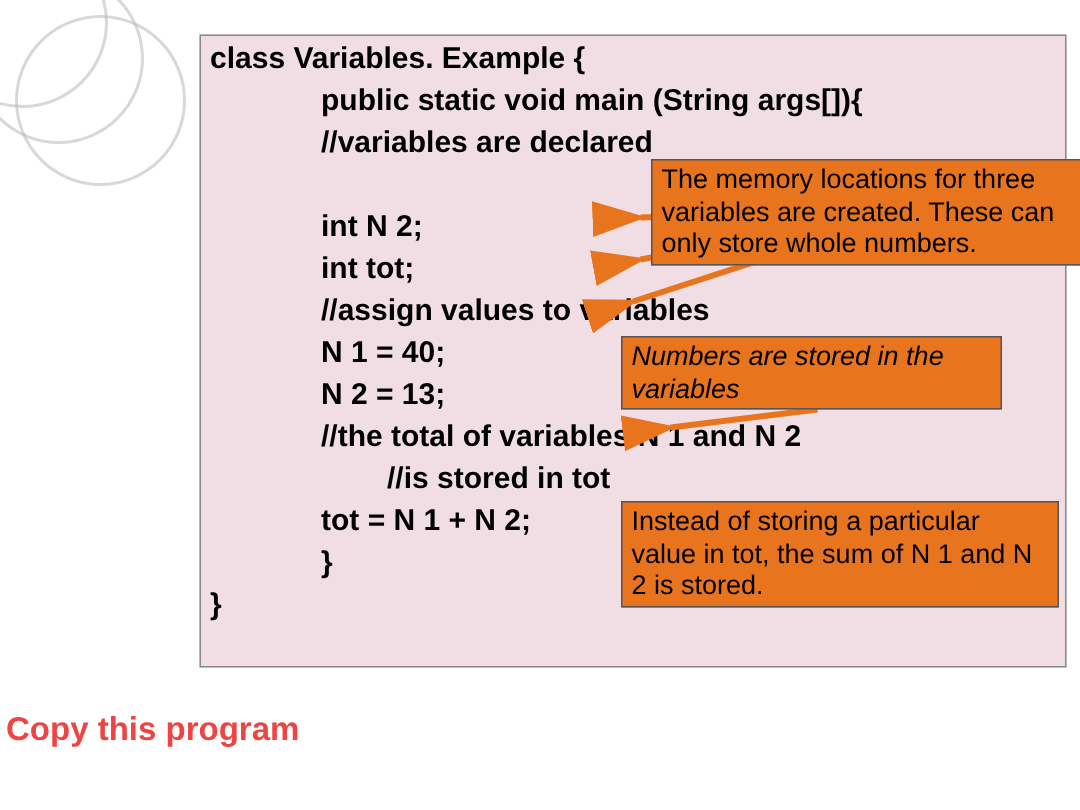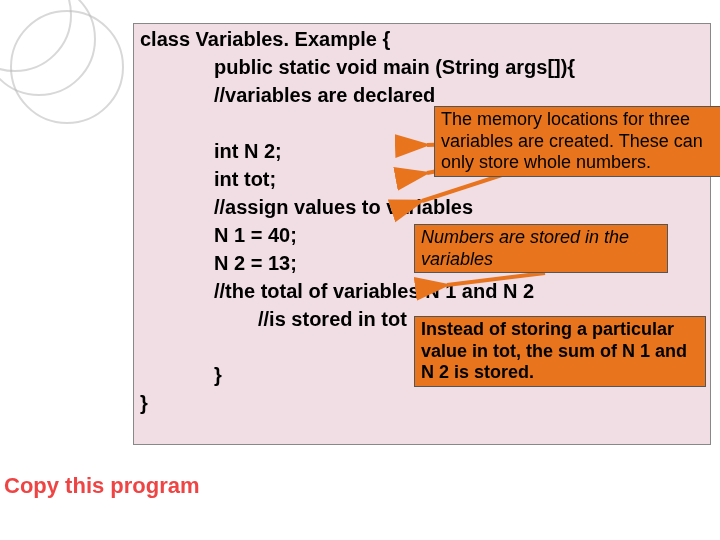--- a/index.html
+++ b/index.html
@@ -70,20 +70,21 @@
   <div class="code-line" style="left:6px; top:4px;">class Variables. Example {</div>
   <div class="code-line" style="left:80px; top:32px;">public static void main (String args[]){</div>
   <div class="code-line" style="left:80px; top:60px;">//variables are declared</div>
   <div class="code-line" style="left:80px; top:116px;">int N 2;</div>
   <div class="code-line" style="left:80px; top:144px;">int tot;</div>
   <div class="code-line" style="left:80px; top:172px;">//assign values to variables</div>
   <div class="code-line" style="left:80px; top:200px;">N 1 = 40;</div>
   <div class="code-line" style="left:80px; top:228px;">N 2 = 13;</div>
   <div class="code-line" style="left:80px; top:256px;">//the total of variables N 1 and N 2</div>
   <div class="code-line" style="left:80px; top:284px;margin-left:44px;">//is stored in tot</div>
+  <div class="code-line" style="left:80px; top:312px;">tot = N 1 + N 2;</div>
   <div class="code-line" style="left:80px; top:340px;">}</div>
   <div class="code-line" style="left:6px; top:368px;">}</div>
 
   <svg class="arrows">
     <defs>
       <marker id="ah" markerWidth="10" markerHeight="10" refX="8" refY="3" orient="auto">
         <path d="M0,0 L9,3 L0,6 Z" fill="#e8741d"></path>
       </marker>
     </defs>
 
@@ -92,16 +93,16 @@
     <line x1="155" y1="154" x2="278" y2="114" stroke="#e8741d" stroke-width="4" marker-start="url(#ah)"></line>
 
     <line x1="180" y1="210" x2="278" y2="214" stroke="#e8741d" stroke-width="4" marker-start="url(#ah)"></line>
     <line x1="180" y1="238" x2="278" y2="226" stroke="#e8741d" stroke-width="4" marker-start="url(#ah)"></line>
 
     <line x1="240" y1="322" x2="278" y2="326" stroke="#e8741d" stroke-width="4" marker-start="url(#ah)"></line>
   </svg>
 
   <div class="callout" style="left:280px; top:82px; width:284px;margin-left:20px;">The memory locations for three variables are created. These can only store whole numbers.</div>
   <div class="callout" style="left:280px; top:200px; width:240px;font-style:italic;">Numbers are stored in the variables</div>
-  <div class="callout" style="left:280px; top:292px; width:278px;font-weight:bold;">Instead of storing a particular value in tot, the sum of N 1 and N 2 is stored.</div>
+  <div class="callout" style="left:280px; top:310px; width:278px;">Instead of storing a particular value in tot, the sum of N 1 and N 2 is stored.</div>
 </div>
 
 <div class="instruction">Copy this program</div>
 
 </body></html>

